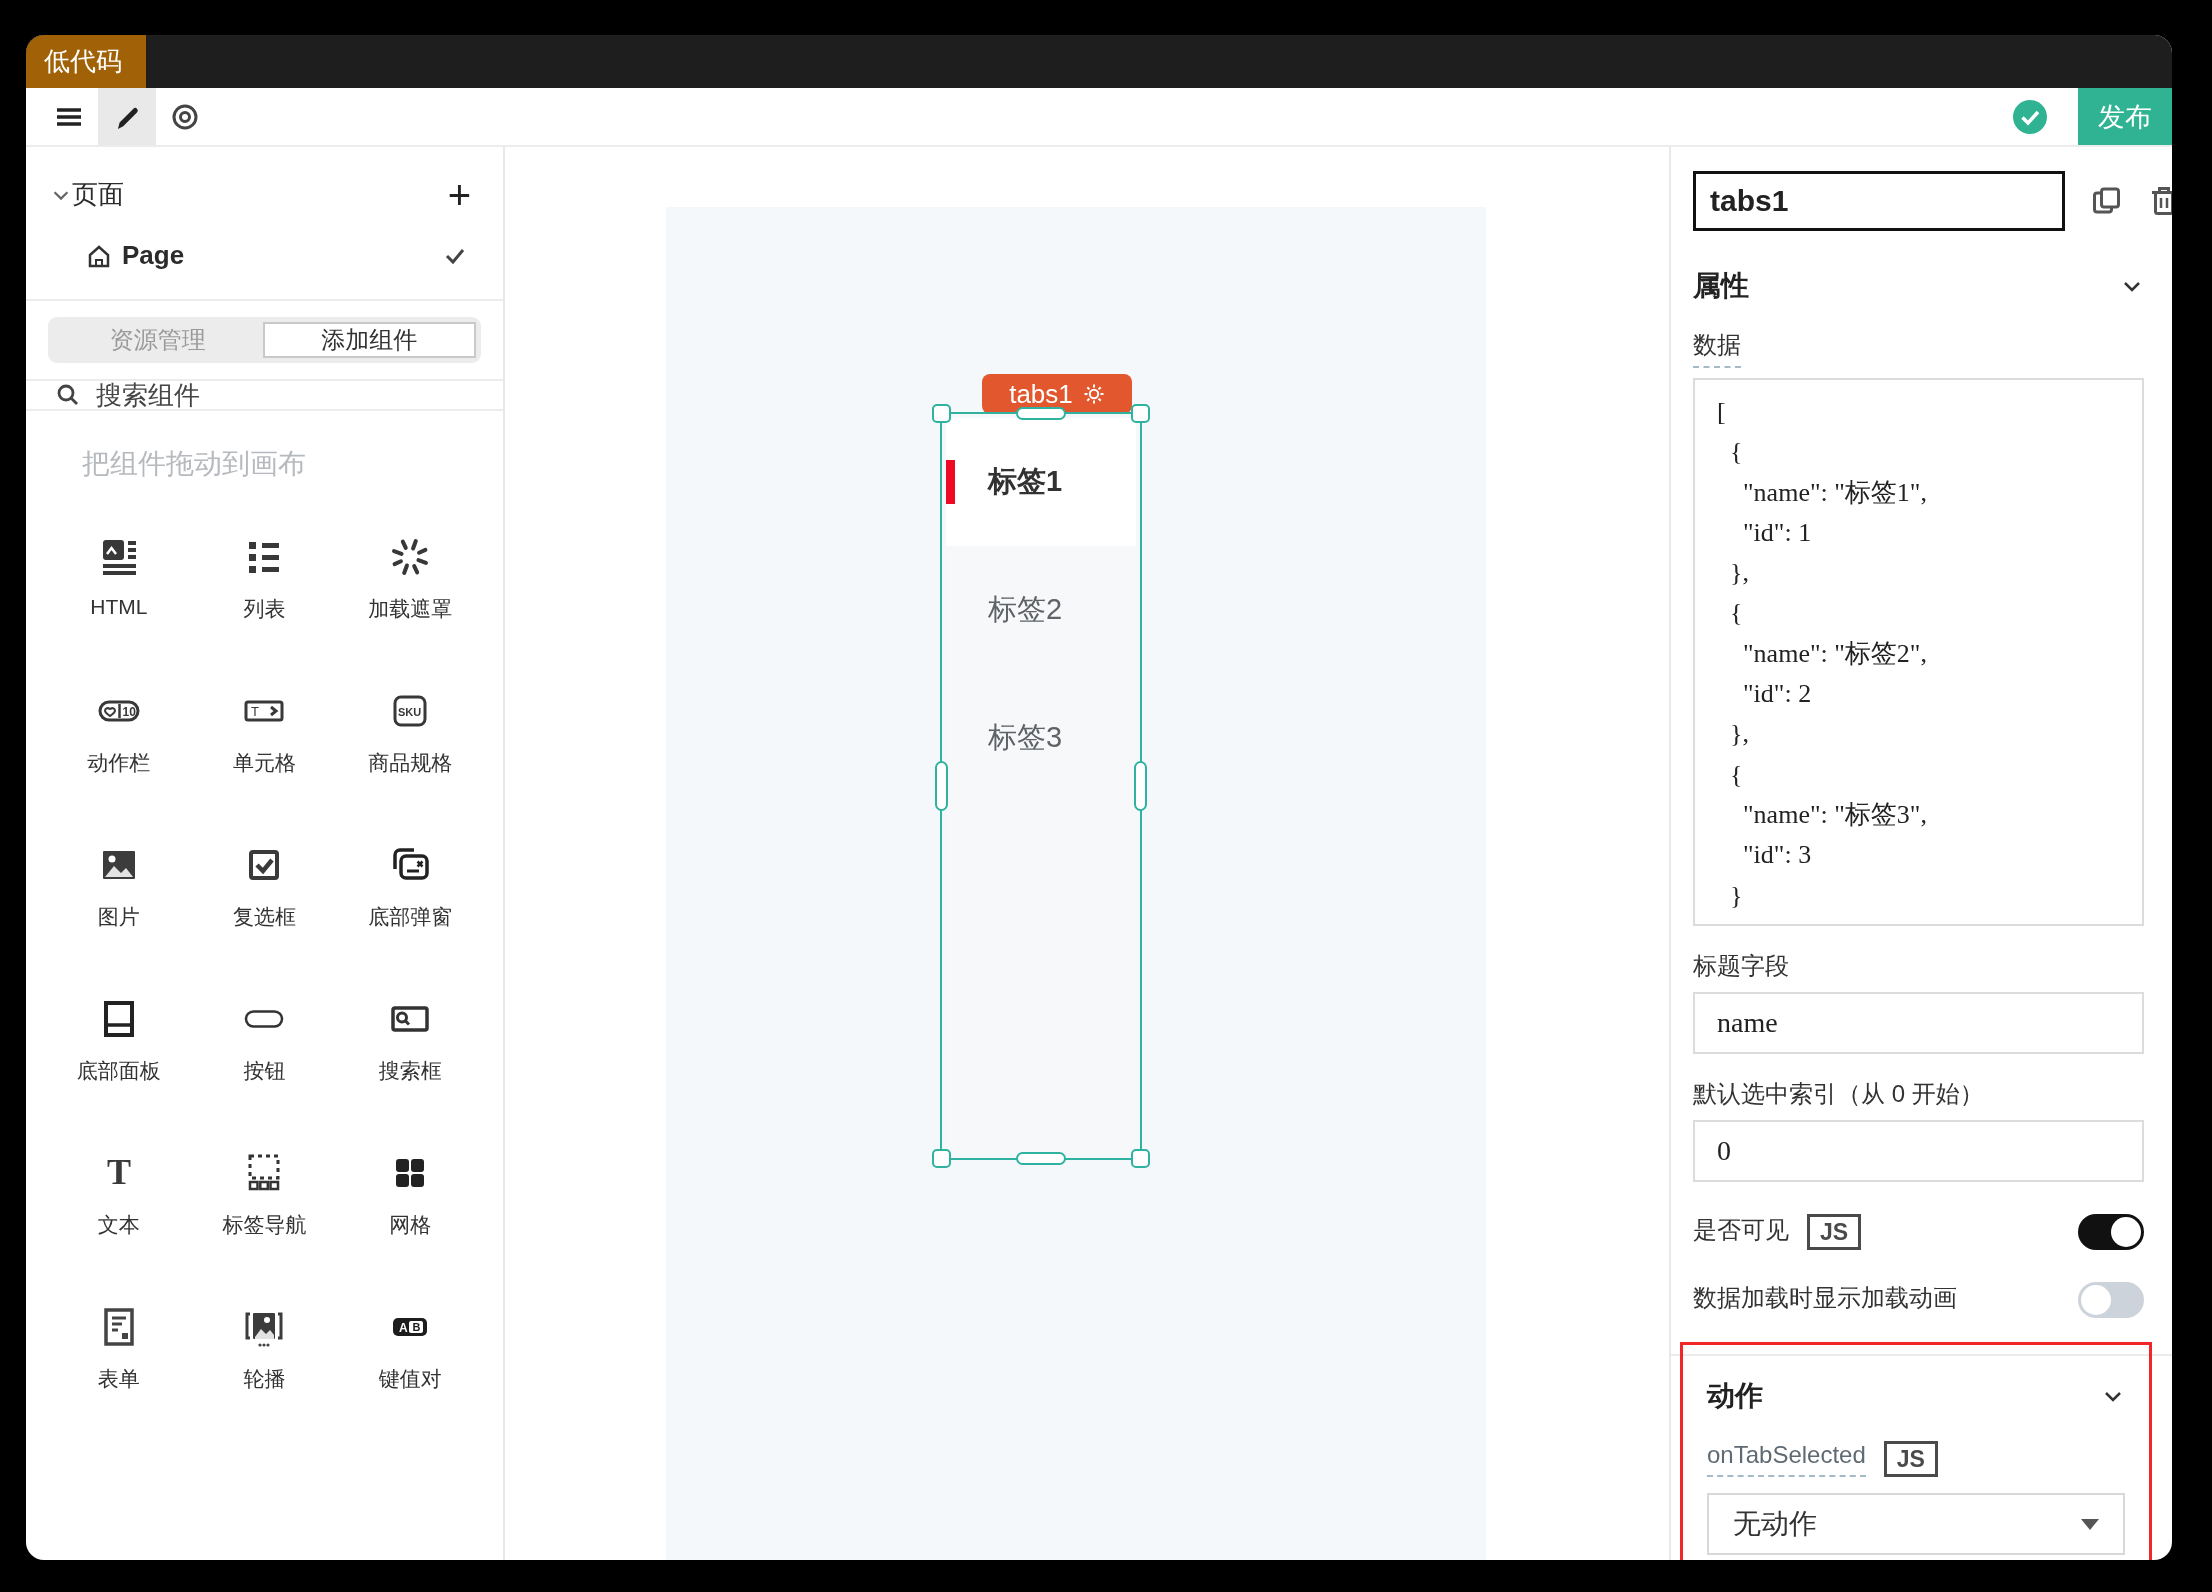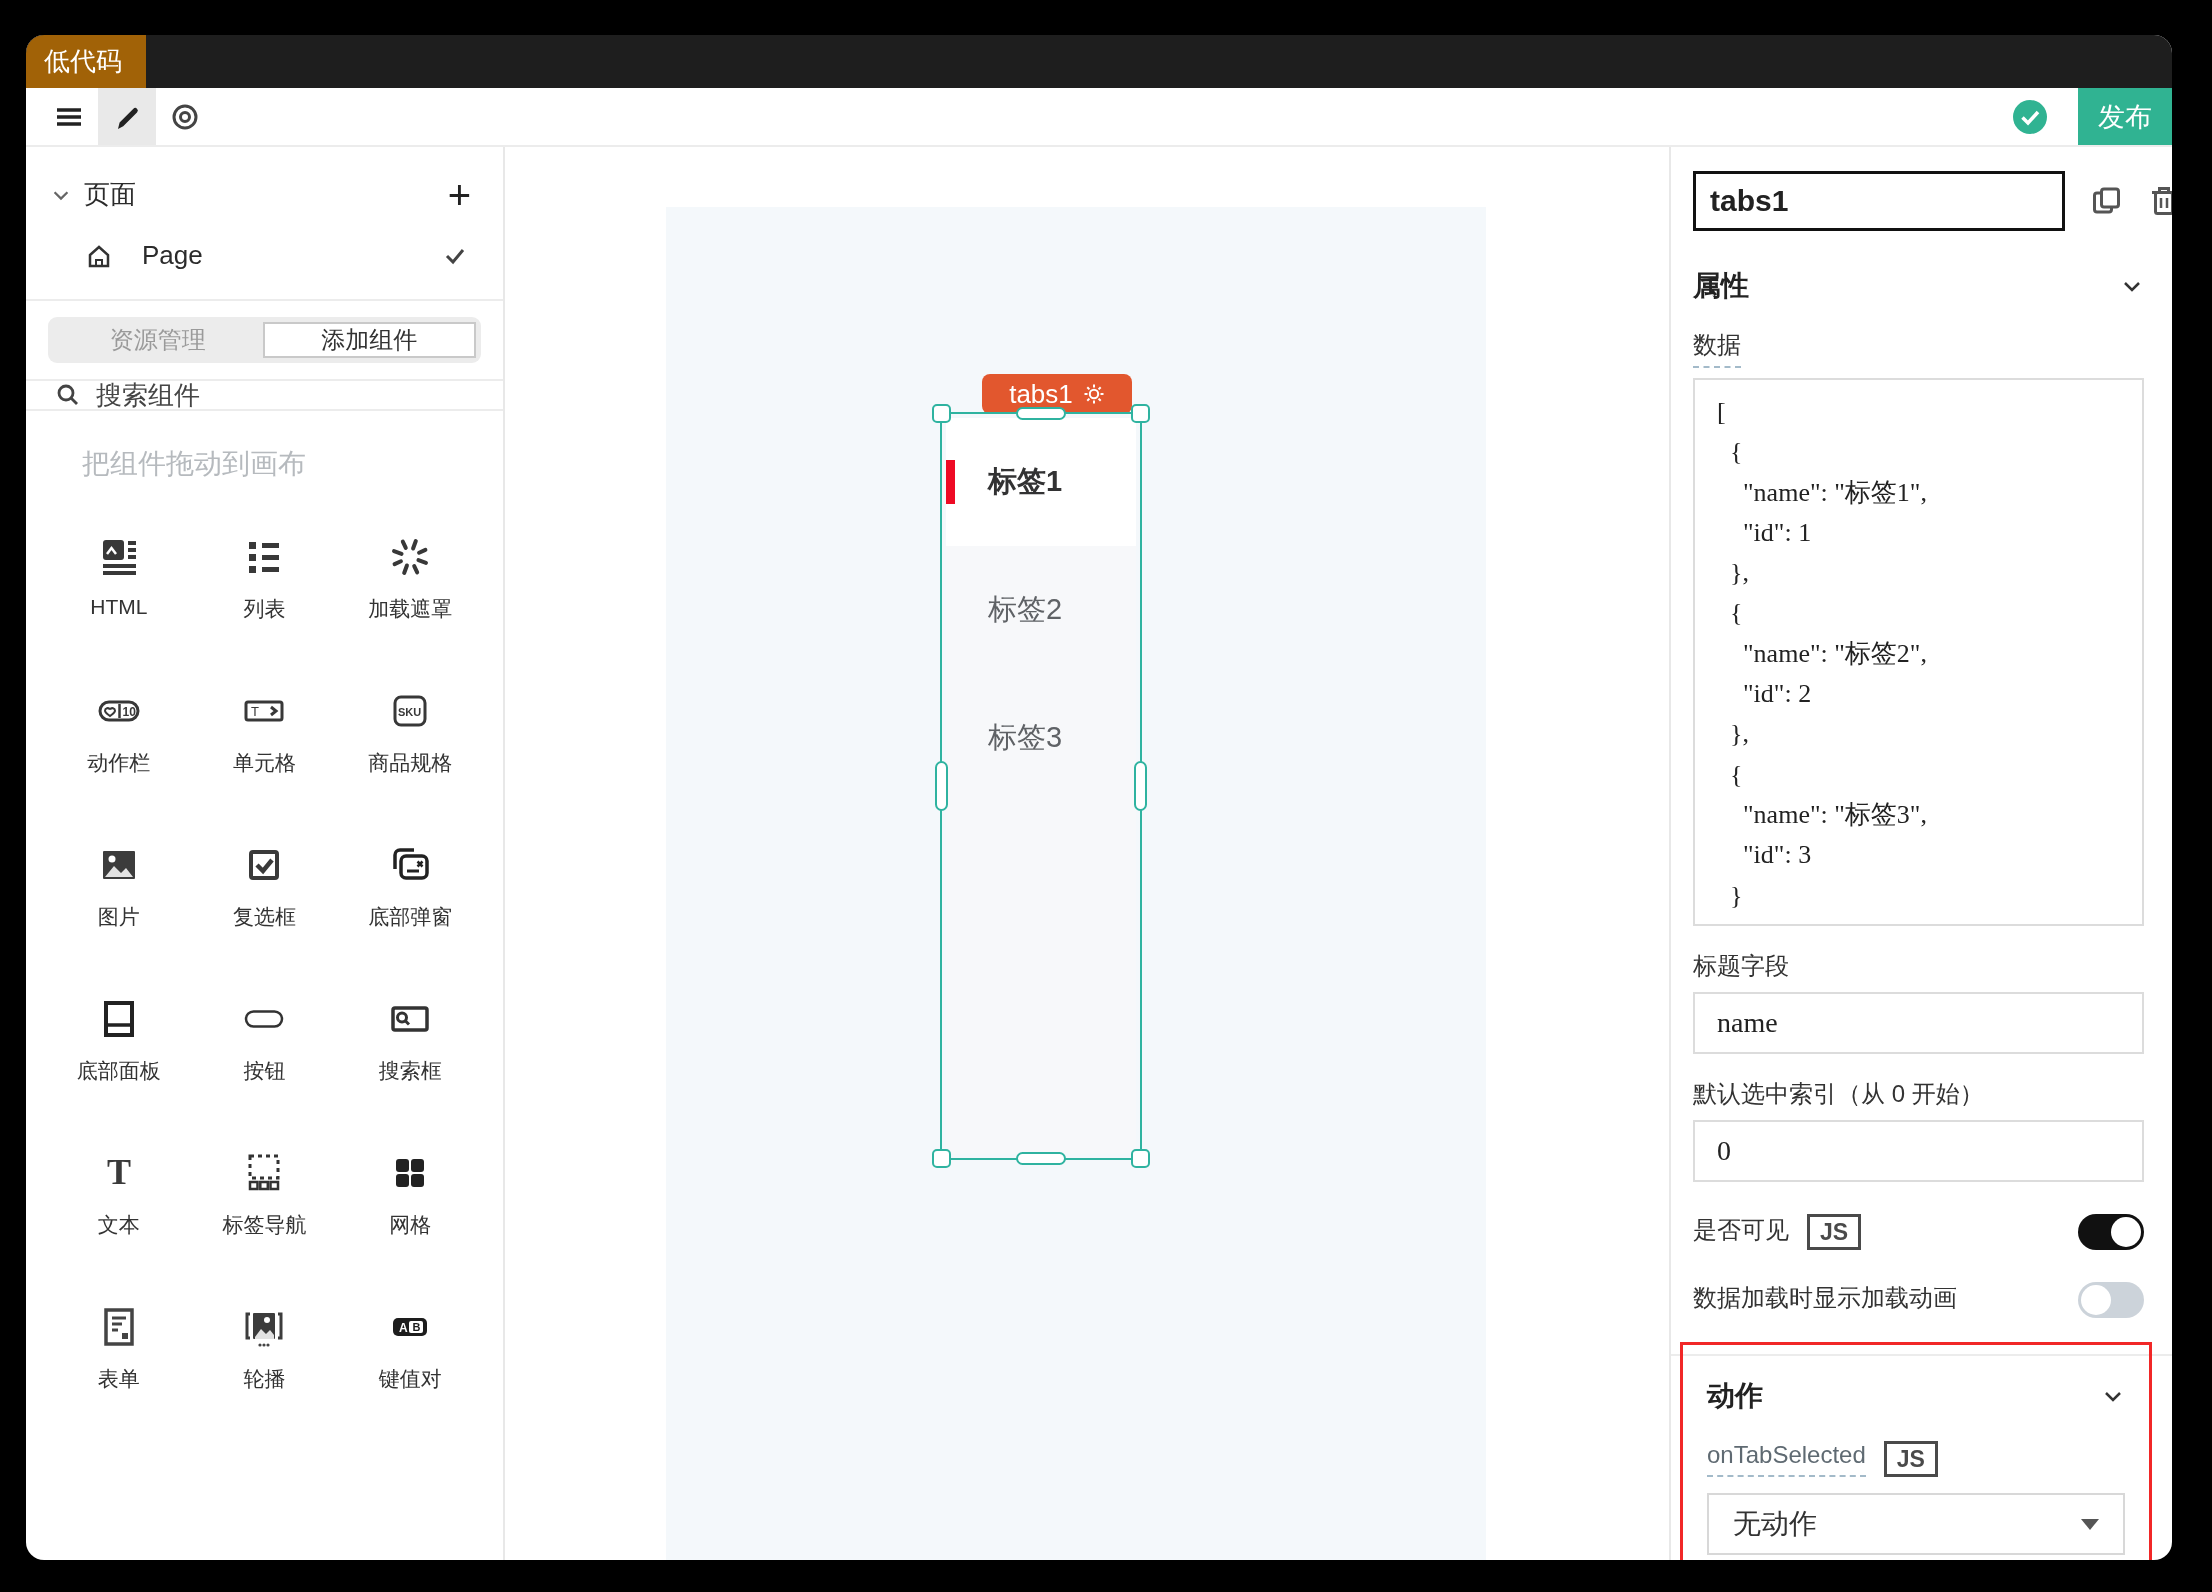--- a/index.html
+++ b/index.html
@@ -17,24 +17,24 @@
   .tb-btn.active { background:#e9e9e9; }
   .tb-right { margin-left:auto; display:flex; align-items:center; height:100%; }
   .check-badge { margin-right:30px; width:36px; height:36px; }
   .publish-btn { width:94px; height:100%; background:#30b392; color:#fff; font-size:27px; display:flex; align-items:center; justify-content:center; cursor:pointer; }
 
   .content { flex:1; display:flex; min-height:0; }
 
   
   .sidebar { width:479px; border-right:2px solid #e8e8e8; flex:0 0 auto; overflow:hidden; }
   .pages-header { display:flex; align-items:center; padding:30px 32px 0 24px; }
-  .pages-title { font-size:26px; color:#2b2b2b; margin-left:12px; }
+  .pages-title { font-size:26px; color:#2b2b2b; }
   .add-page { margin-left:auto; font-size:40px; font-weight:300; color:#222; line-height:30px; cursor:pointer; }
   .page-row { display:flex; align-items:center; padding:28px 36px 0 60px; }
-  .page-label { font-size:26px; color:#2b2b2b; margin-left:30px; }
+  .page-label { font-size:26px; color:#2b2b2b; margin-left:10px;font-weight:bold; }
   .page-check { margin-left:auto; }
   .sb-divider { margin-top:28px; border-bottom:2px solid #ececec; }
   .segmented { margin:16px 22px 0; background:#ececec; padding:5px; display:flex; height:46px;border-radius:9px; }
   .seg { flex:1; display:flex; align-items:center; justify-content:center; font-size:24px; cursor:pointer; }
   .seg.inactive { color:#9a9a9a; }
   .seg.active { background:#fff; border:2px solid #c9c9c9; color:#333; }
   .search-row { margin-top:16px; border-top:2px solid #ececec; border-bottom:2px solid #ececec; height:32px; display:flex; align-items:center; padding-left:30px; gap:16px; }
   .search-input { border:none; outline:none; font-size:26px; color:#444; width:300px; background:transparent; }
   .search-input::placeholder { color:#454545; opacity:1; }
   .drag-hint { margin:34px 0 0 56px; color:#b6babe; font-size:28px; }

